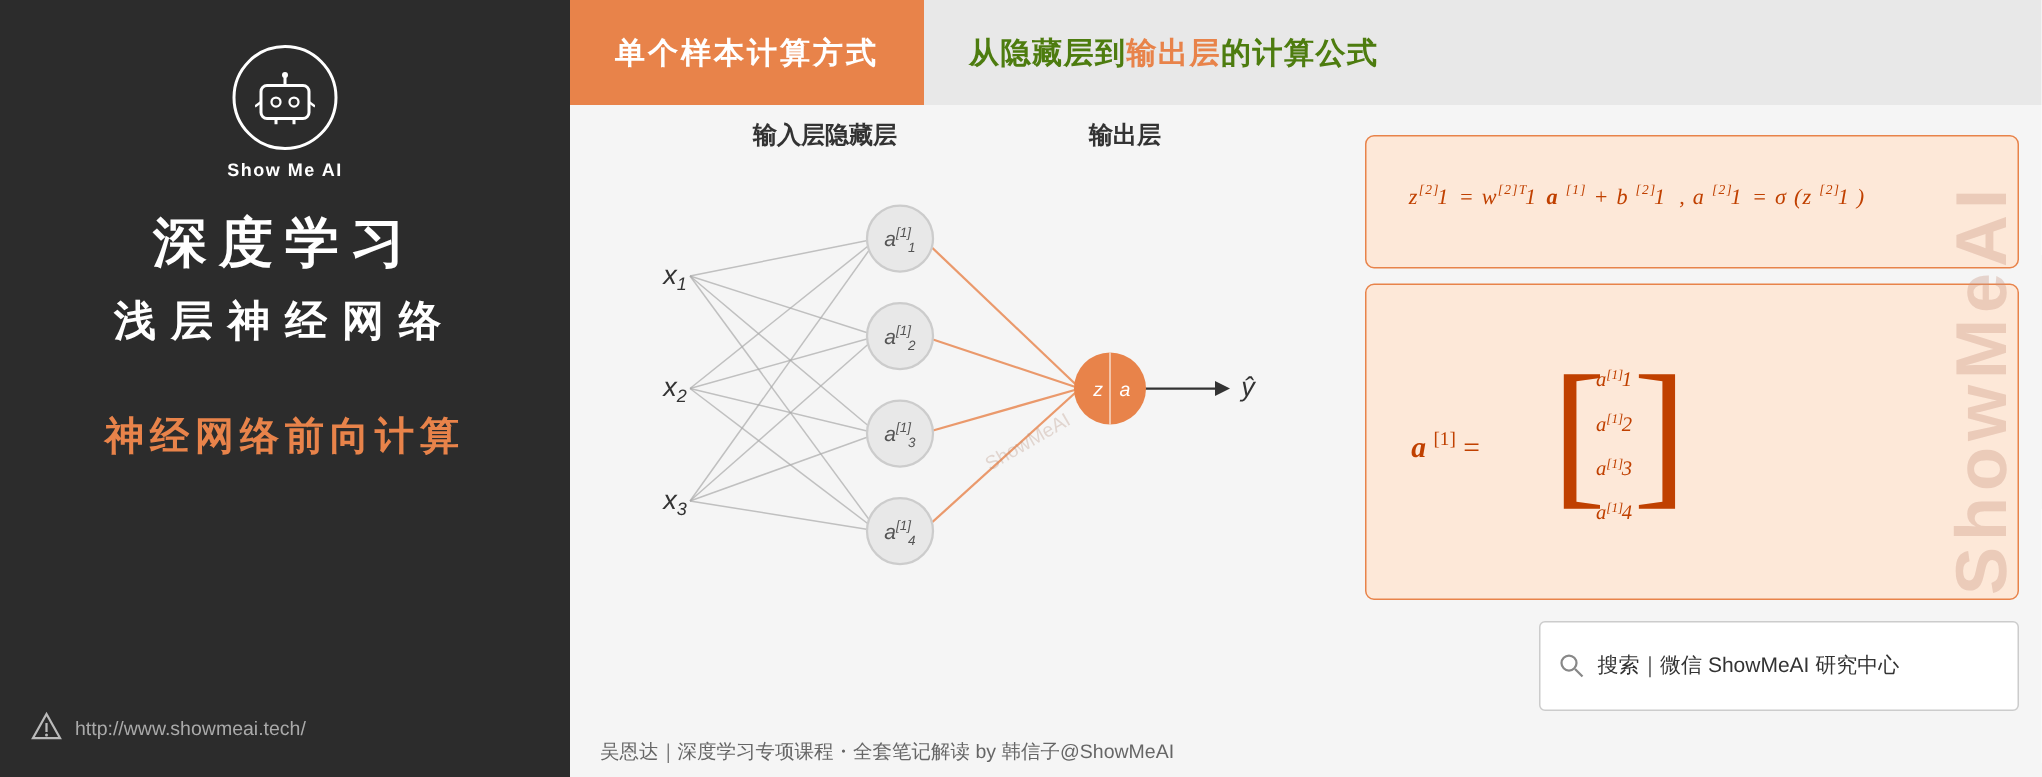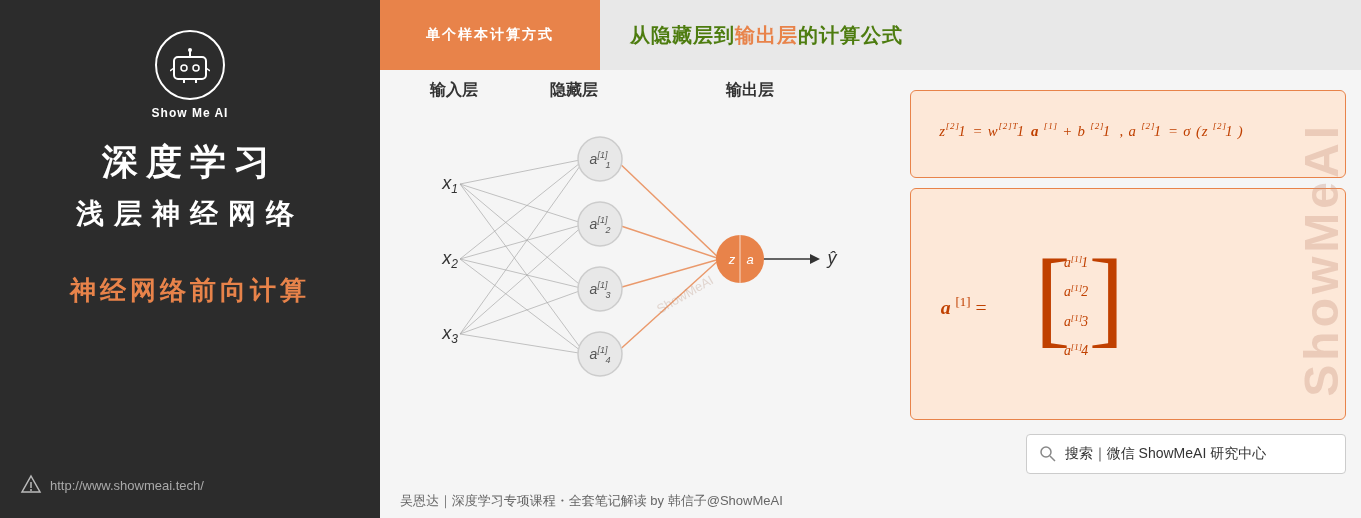--- a/index.html
+++ b/index.html
@@ -110,21 +110,21 @@
     .top-bar-orange {
       background: #e8834a;
       padding: 0 30px;
       display: flex;
       align-items: center;
       justify-content: center;
       min-width: 220px;
     }
 
     .top-bar-orange-text {
-      font-size: 14px;
+      font-size: 20px;
       font-weight: bold;
       color: #fff;
       letter-spacing: 2px;
     }
 
     .top-bar-right {
       flex: 1;
       background: #e8e8e8;
       display: flex;
       align-items: center;
@@ -191,21 +191,21 @@
       padding-left: 30px;
       margin-bottom: 8px;
     }
 
     .layer-label {
       font-size: 16px;
       font-weight: bold;
       color: #333;
     }
 
-    .layer-label-input { width: 120px; text-align: left; }
+    .layer-label-input { width: 120px; text-align: right; }
     .layer-label-hidden { width: 140px; text-align: left; }
     .layer-label-output { width: 120px; text-align: center; }
 
     .nn-svg {
       width: 480px;
       height: 300px;
     }
 
     
     .formula-panel {
@@ -241,21 +241,21 @@
       justify-content: center;
       gap: 20px;
       flex: 1;
     }
 
     
     .search-bar {
       background: #fff;
       border: 1.5px solid #ccc;
       border-radius: 4px;
-      padding: 10px 12px;
+      padding: 20px 12px;
       display: flex;
       align-items: center;
       gap: 8px;
       font-size: 14px;
       color: #333;
       margin-top: 4px;
       width: 320px;
       align-self: flex-end;
     }
 

